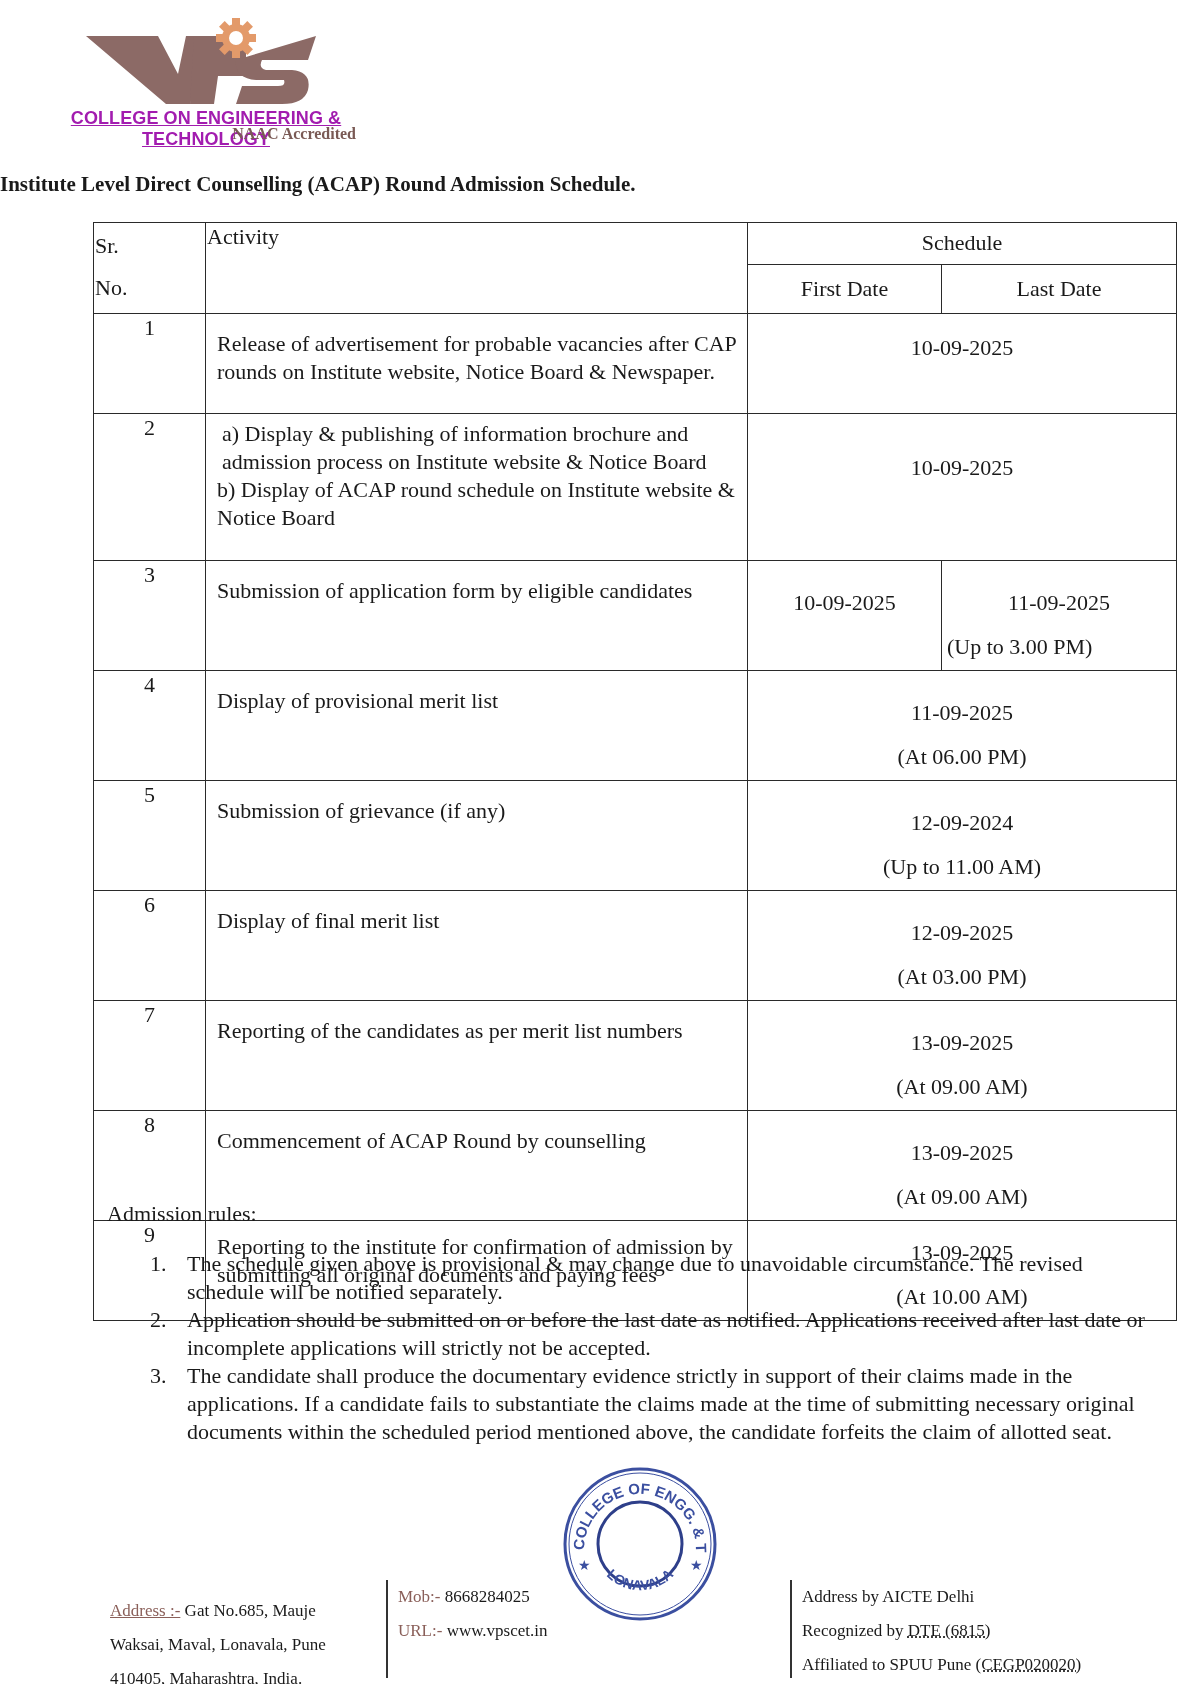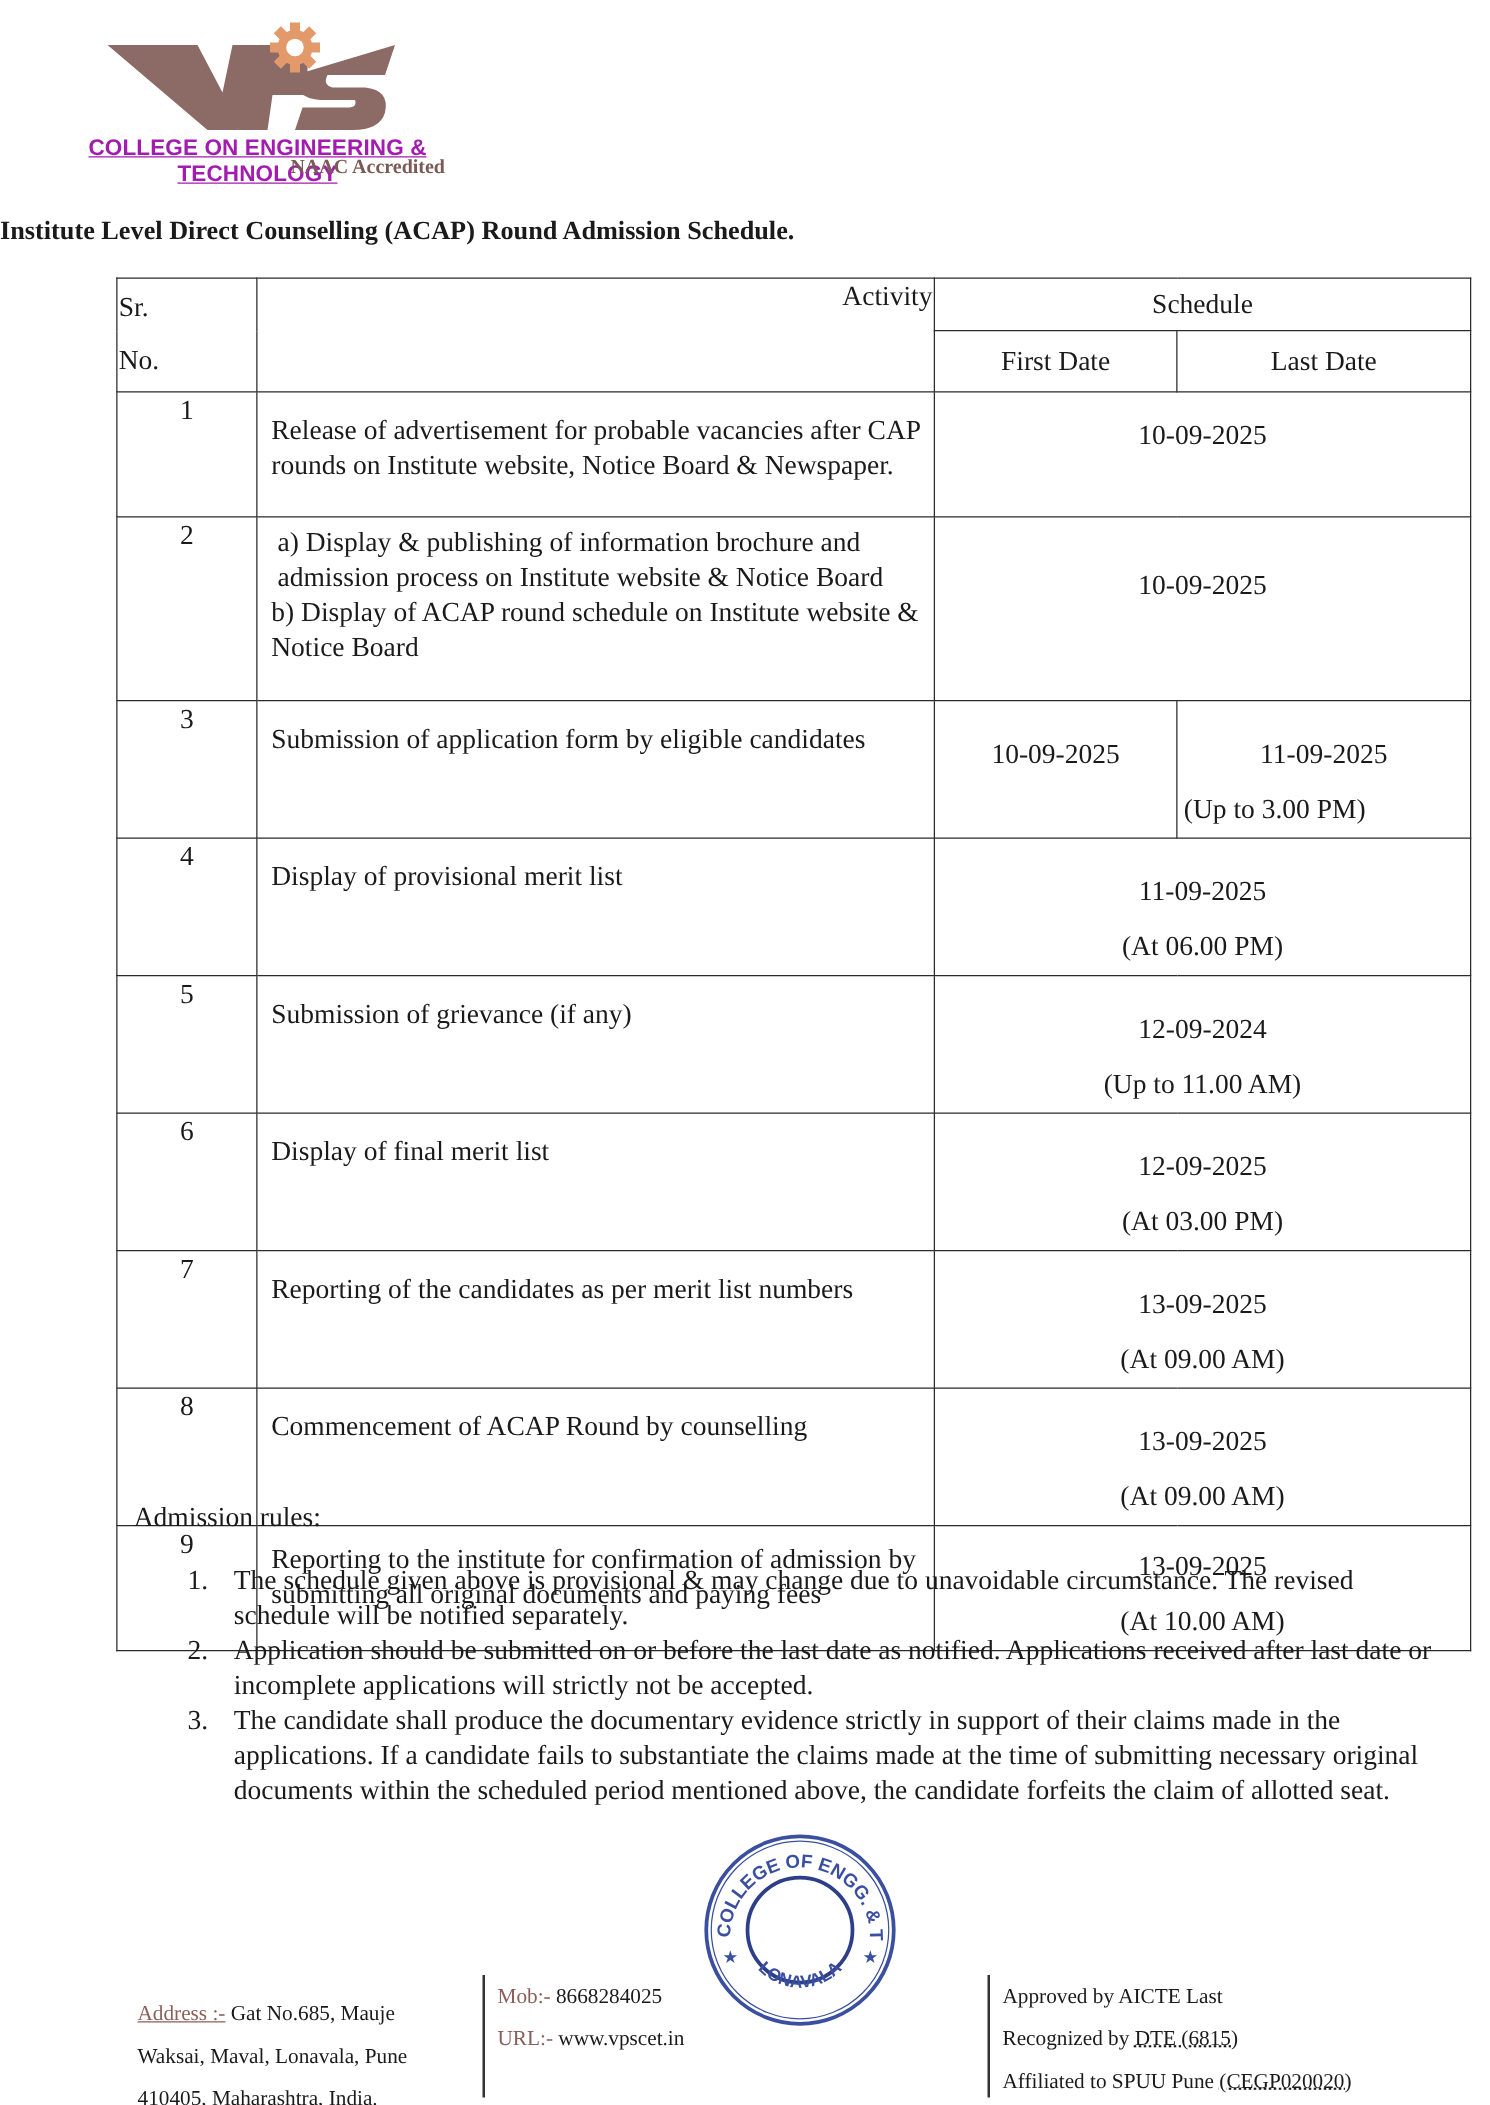--- a/index.html
+++ b/index.html
@@ -19,21 +19,21 @@
   .doc-title { left: 0; top: 172px; width: 1192px; text-align: left; font-weight: bold; font-size: 21px; }
 
   
   table.sched { position: absolute; left: 93px; top: 222px; width: 1084px; border-collapse: collapse;
                 font-size: 22px; }
   table.sched td, table.sched th { border: 1.5px solid #2a2a2a; font-weight: normal; vertical-align: top; }
   .col-sr { width: 112px; }
   .col-act { width: 542px; }
   .col-first { width: 194px; }
   th.h-sr { text-align: left; line-height: 42px; padding-top: 2px; }
-  th.h-act { text-align: right; }
+  th.h-act { text-align: left; }
   th.h-sched { text-align: center; height: 41px; line-height: 40px; padding: 0; }
   th.h-first, th.h-last { text-align: center; height: 41px; line-height: 48px; padding: 0; }
   td.sr { text-align: center; vertical-align: middle; }
   td.act { padding: 16px 8px 0 11px; line-height: 28px; }
   td.act.r2 { padding-top: 6px; }
   td.date { text-align: center; padding-top: 20px; line-height: 44px; }
   td.date.single { line-height: 28px; }
   .r1 { height: 100px; }
   .r2 { height: 140px; }
   .rN { height: 90px; }
@@ -215,17 +215,17 @@
     <div>Waksai, Maval, Lonavala, Pune</div>
     <div>410405, Maharashtra, India.</div>
   </div>
   <div class="divider" style="left:286px"></div>
   <div class="fcol contact">
     <div><span class="lbl-brown">Mob:-</span> <span>8668284025</span></div>
     <div><span class="lbl-brown">URL:-</span> <span>www.vpscet.in</span></div>
   </div>
   <div class="divider" style="left:690px"></div>
   <div class="fcol approve">
-    <div>Approved by AICTE Last</div>
+    <div>Address by AICTE Delhi</div>
     <div><span>Recognized by</span> <span class="ul">DTE (6815)</span></div>
     <div><span>Affiliated to SPUU Pune</span> <span class="ul">(CEGP020020)</span></div>
   </div>
 </div>
 
 </body></html>

